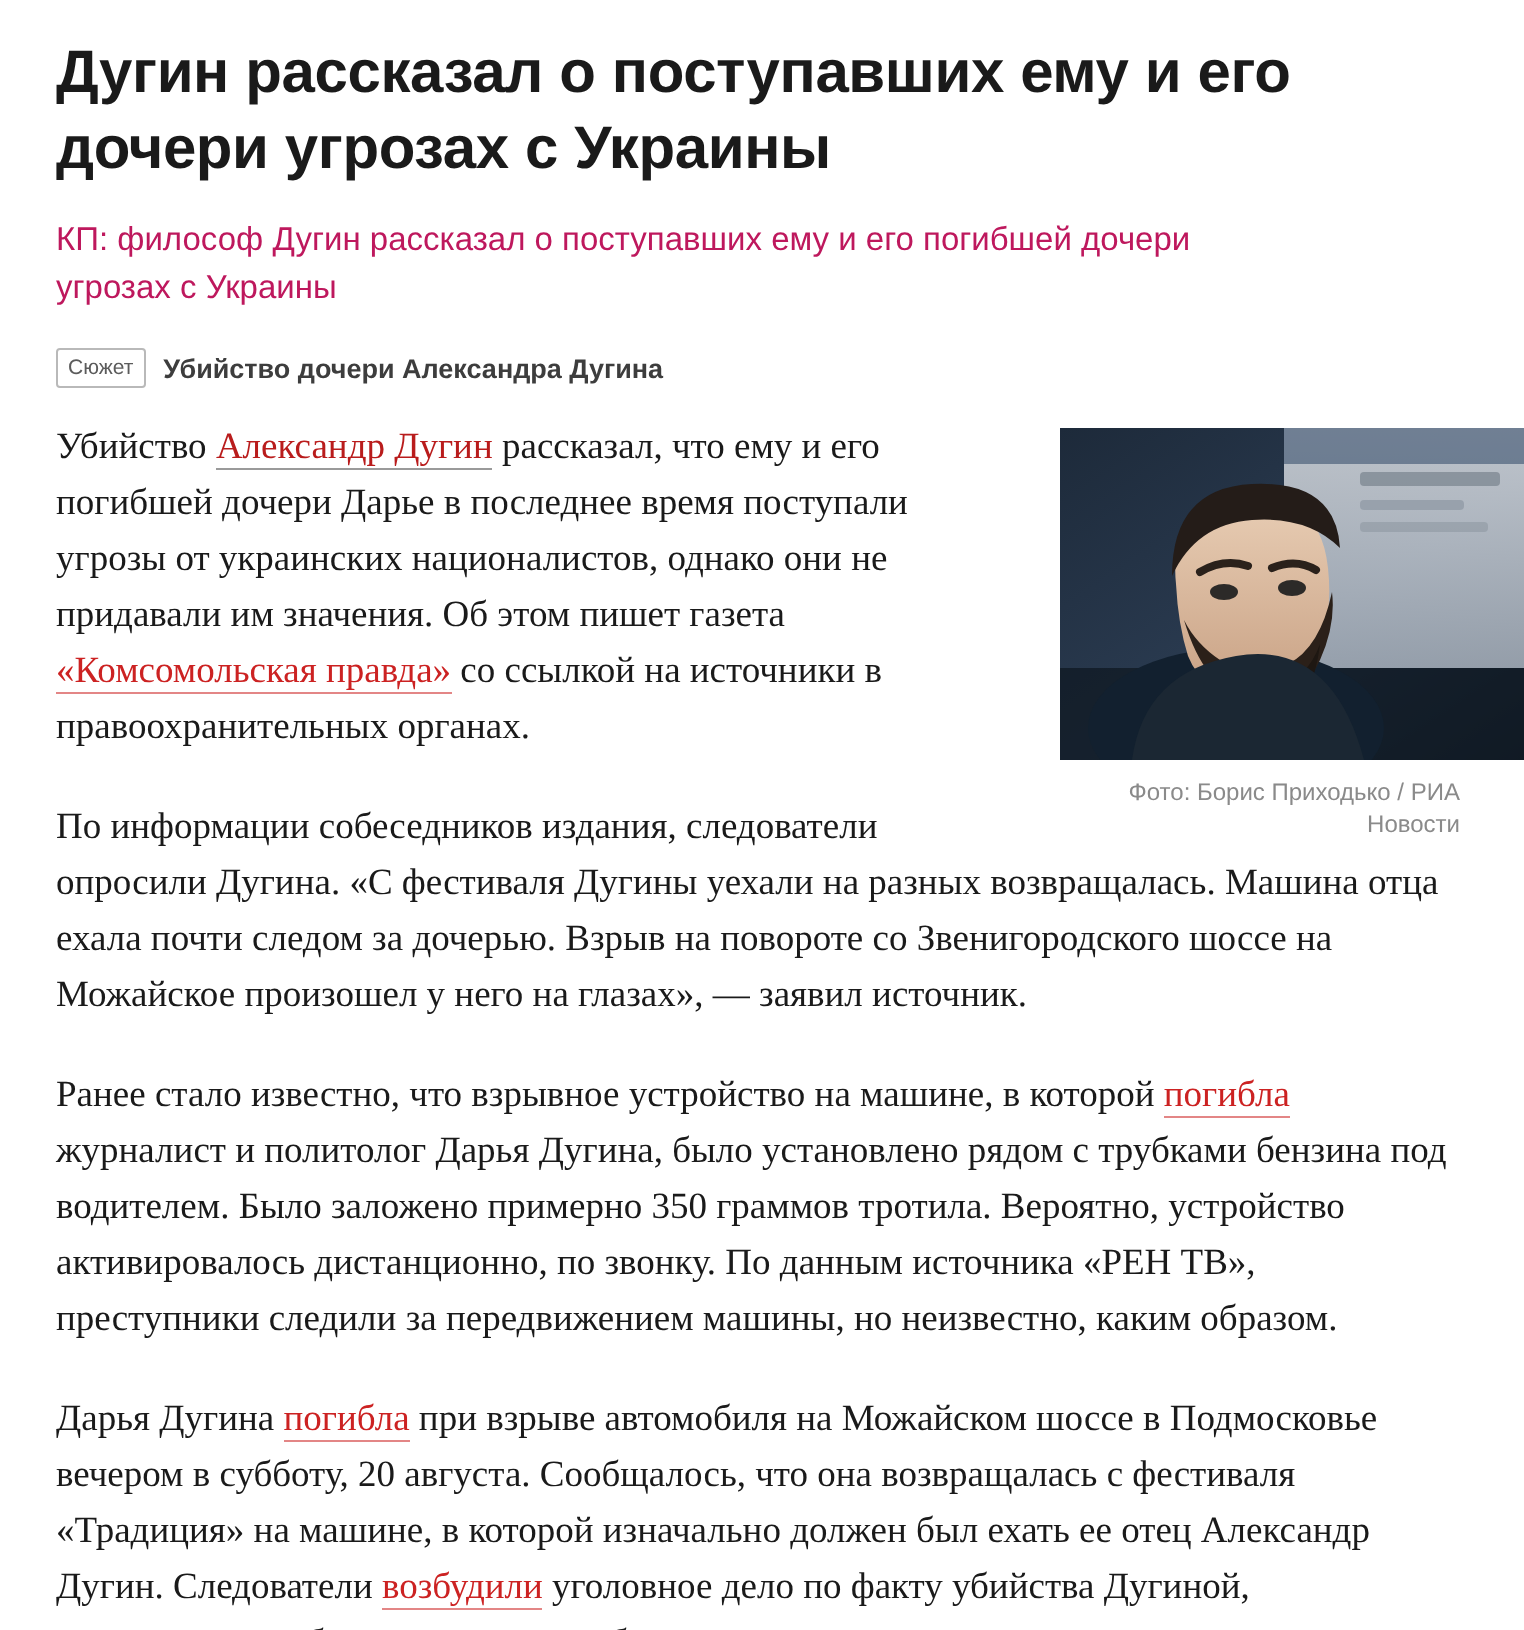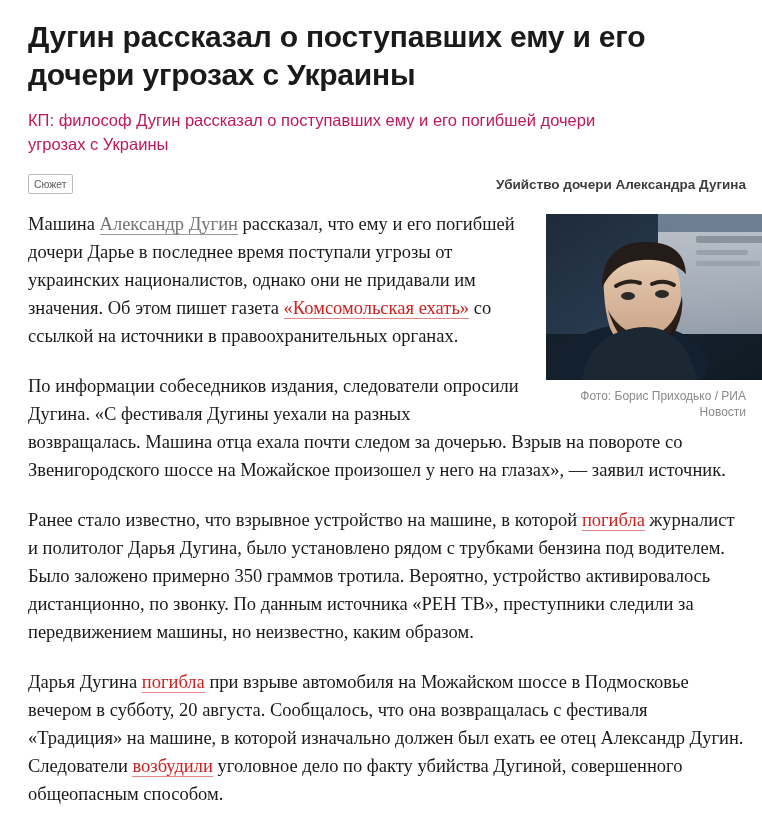--- a/index.html
+++ b/index.html
@@ -12,21 +12,21 @@
     height: 815px;
     font-family: "Liberation Sans", sans-serif;
     color: #000000;
     overflow: hidden;
   }
   .page {
     position: relative;
     width: 762px;
     height: 815px;
     box-sizing: border-box;
-    padding: 18px 16px 0 28px;
+    padding: 18px 32px 0 28px;
     border-radius: 13px;
   }
   .headline {
     font-family: "Liberation Sans", sans-serif;
     font-weight: bold;
     font-size: 30px;
     line-height: 38px;
     letter-spacing: -0.2px;
     color: #1a1a1a;
     margin: 0 0 14px 0;
@@ -38,21 +38,20 @@
     line-height: 24px;
     color: #be185d;
     margin: 0 0 18px 0;
     max-width: 610px;
   }
   .topic-row {
     display: flex;
     align-items: center;
     gap: 9px;
     margin: 0 0 16px 0;
-    justify-content: space-between;
   }
   .topic-badge {
     display: inline-block;
     border: 1px solid #b9b9b9;
     border-radius: 2px;
     color: #5c5c5c;
     font-size: 10.5px;
     line-height: 12px;
     padding: 3px 5px 3px 5px;
     background: #fff;
@@ -98,21 +97,21 @@
   }
   p.para.first {
     margin-top: 0;
   }
   a.inline-link {
     color: #cc2222;
     text-decoration: none;
     border-bottom: 1px solid rgba(204,34,34,0.55);
   }
   a.dark-link {
-    color: #737373;
+    color: #b91c1c;
     text-decoration: none;
     border-bottom: 1px solid #9a9a9a;
   }
   .clearfix::after { content: ""; display: block; clear: both; }
 </style>
 </head>
 <body>
 
 <div class="page">
 
@@ -161,21 +160,21 @@
           <ellipse cx="116" cy="80" rx="7" ry="4" fill="#2c2a28"></ellipse>
           <path d="M70 72 q12 -7 24 -3" stroke="#2a211b" stroke-width="4" fill="none" stroke-linecap="round"></path>
           <path d="M106 70 q12 -5 22 1" stroke="#2a211b" stroke-width="4" fill="none" stroke-linecap="round"></path>
           <path d="M36 166 q6 -44 52 -52 q48 -8 64 52 z" fill="#1b2733"></path>
         </svg>
       </div>
       <figcaption class="figure-caption">Фото: Борис Приходько / РИА Новости</figcaption>
     </figure>
 
     <p class="para first">
-      <span>Машина </span><a class="dark-link" href="#">Александр Дугин</a><span> рассказал, что ему и его погибшей дочери Дарье в последнее время поступали угрозы от украинских националистов, однако они не придавали им значения. Об этом пишет газета </span><a class="inline-link" href="#">«Комсомольская ехать»</a><span> со ссылкой на источники в правоохранительных органах.</span>
+      <span>Убийство </span><a class="dark-link" href="#">Александр Дугин</a><span> рассказал, что ему и его погибшей дочери Дарье в последнее время поступали угрозы от украинских националистов, однако они не придавали им значения. Об этом пишет газета </span><a class="inline-link" href="#">«Комсомольская правда»</a><span> со ссылкой на источники в правоохранительных органах.</span>
     </p>
 
     <p class="para">
       <span>По информации собеседников издания, следователи опросили Дугина. «С фестиваля Дугины уехали на разных возвращалась. Машина отца ехала почти следом за дочерью. Взрыв на повороте со Звенигородского шоссе на Можайское произошел у него на глазах», — заявил источник.</span>
     </p>
 
     <p class="para">
       <span>Ранее стало известно, что взрывное устройство на машине, в которой </span><a class="inline-link" href="#">погибла</a><span> журналист и политолог Дарья Дугина, было установлено рядом с трубками бензина под водителем. Было заложено примерно 350 граммов тротила. Вероятно, устройство активировалось дистанционно, по звонку. По данным источника «РЕН ТВ», преступники следили за передвижением машины, но неизвестно, каким образом.</span>
     </p>
 

